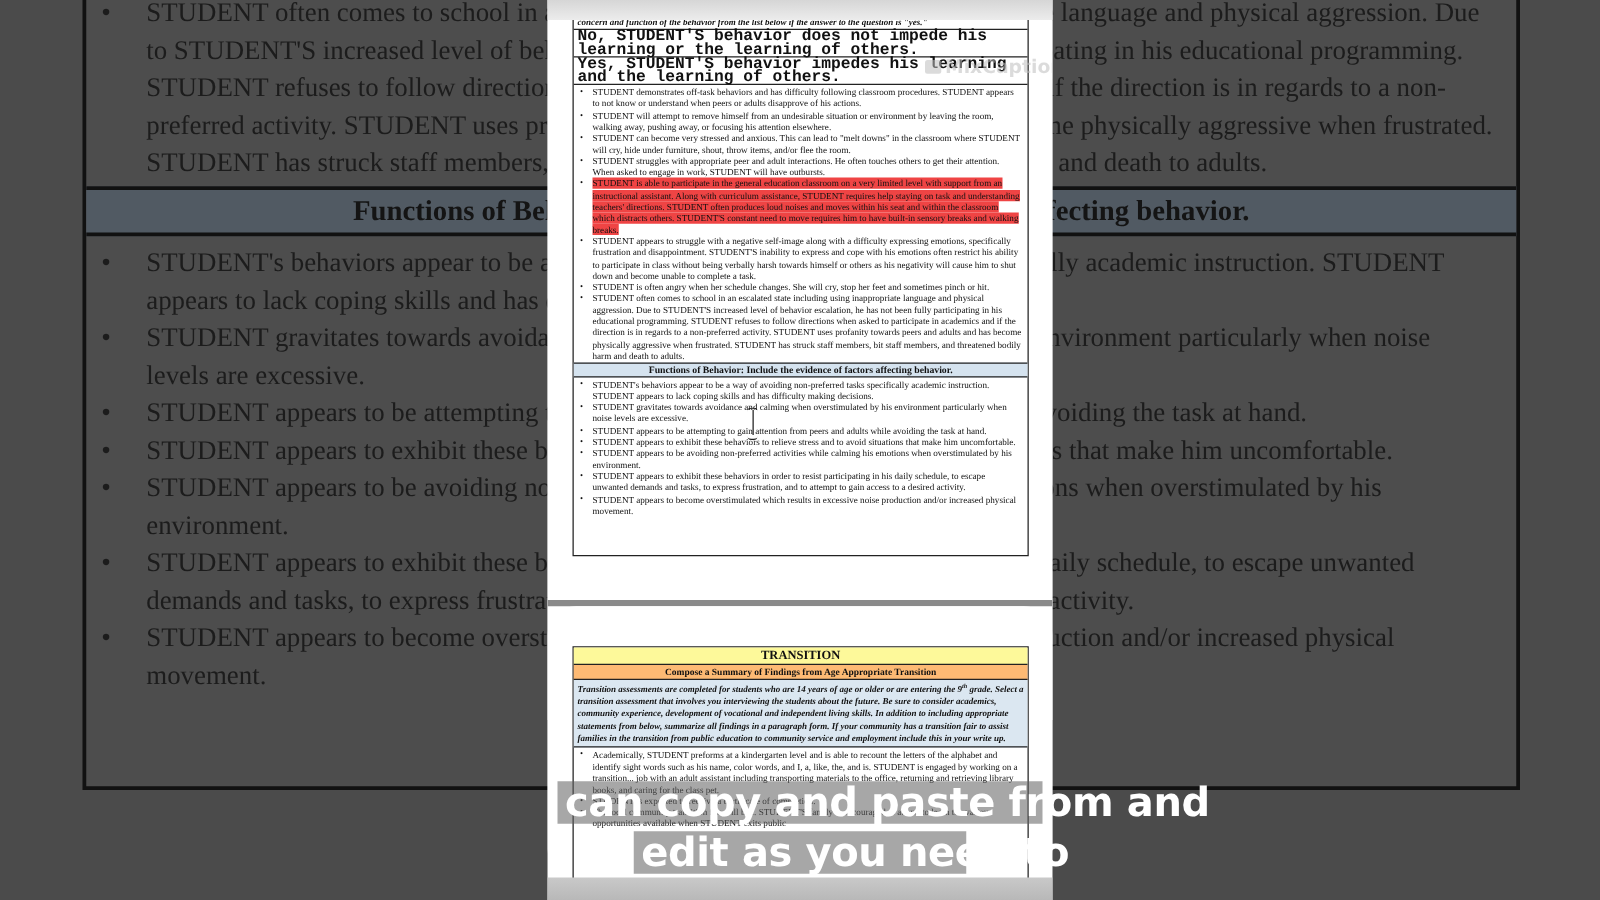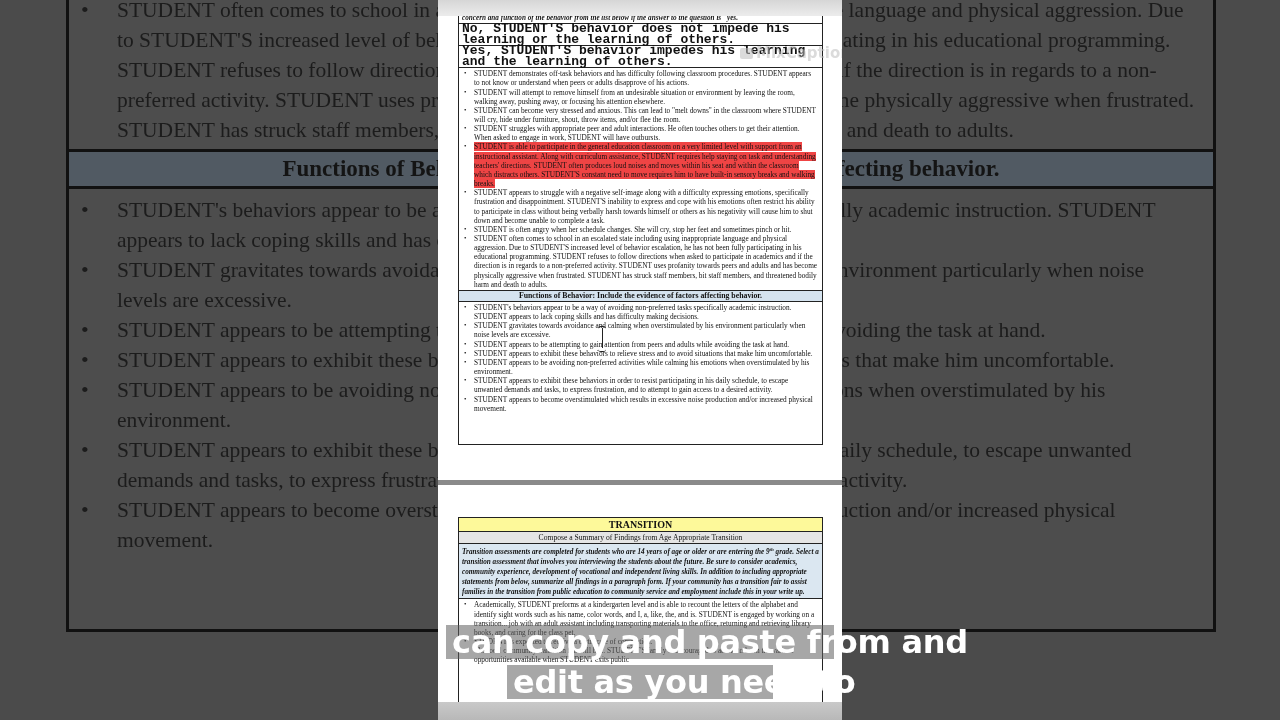--- a/index.html
+++ b/index.html
@@ -38,21 +38,21 @@
   .row.ital { font-style: italic; font-weight: bold; font-size: 7.2px; padding-top: 1px; }
   .row.bold { font-weight: bold; font-size: 13px; line-height: 10.5px; font-family: Liberation Mono, monospace; }
   .blist { list-style: none; padding: 1px 4px 1px 15px; }
   .blist li { position: relative; font-size: 7.3px; line-height: 9.15px; }
   .blist li::before { content: "•"; position: absolute; left: -10px; top: 0; font-size: 7px; }
   .hl { background: #ef4444; }
   .sect-head { background: #d5e3ef; border-top: 1px solid #222; border-bottom: 1px solid #222;
                text-align: center; font-weight: bold; font-size: 7.8px; line-height: 10px; }
 
   .tr-title { background: #fdf99a; text-align: center; font-weight: bold; font-size: 10px; line-height: 13px; border-bottom: 1px solid #222; }
-  .tr-sub { background: #e5e5e5; text-align: center; font-weight: normal; font-size: 7.6px; line-height: 11px; border-bottom: 1px solid #222; }
+  .tr-sub { background: #fdba74; text-align: center; font-weight: bold; font-size: 7.6px; line-height: 11px; border-bottom: 1px solid #222; }
   .tr-intro { background: #dbe7f1; font-style: italic; font-weight: bold; font-size: 7.2px; line-height: 10px; padding: 1px 3px; border-bottom: 1px solid #222; }
   .tr-intro sup { font-size: 5px; }
 
   
   .watermark { position: absolute; left: 258px; top: 44px; z-index: 4; color: rgba(190,190,190,0.55);
                font-family: "DejaVu Sans", sans-serif; font-weight: bold; font-size: 15px; display: flex; align-items: center; gap: 3px; margin-left: 44px; }
   .wm-icon { width: 13px; height: 11px; border-radius: 2px; background: rgba(190,190,190,0.55); display: inline-block; }
 
   
   .ibeam { position: absolute; left: 160px; top: 326px; z-index: 5; width: 8px; height: 24px; }

